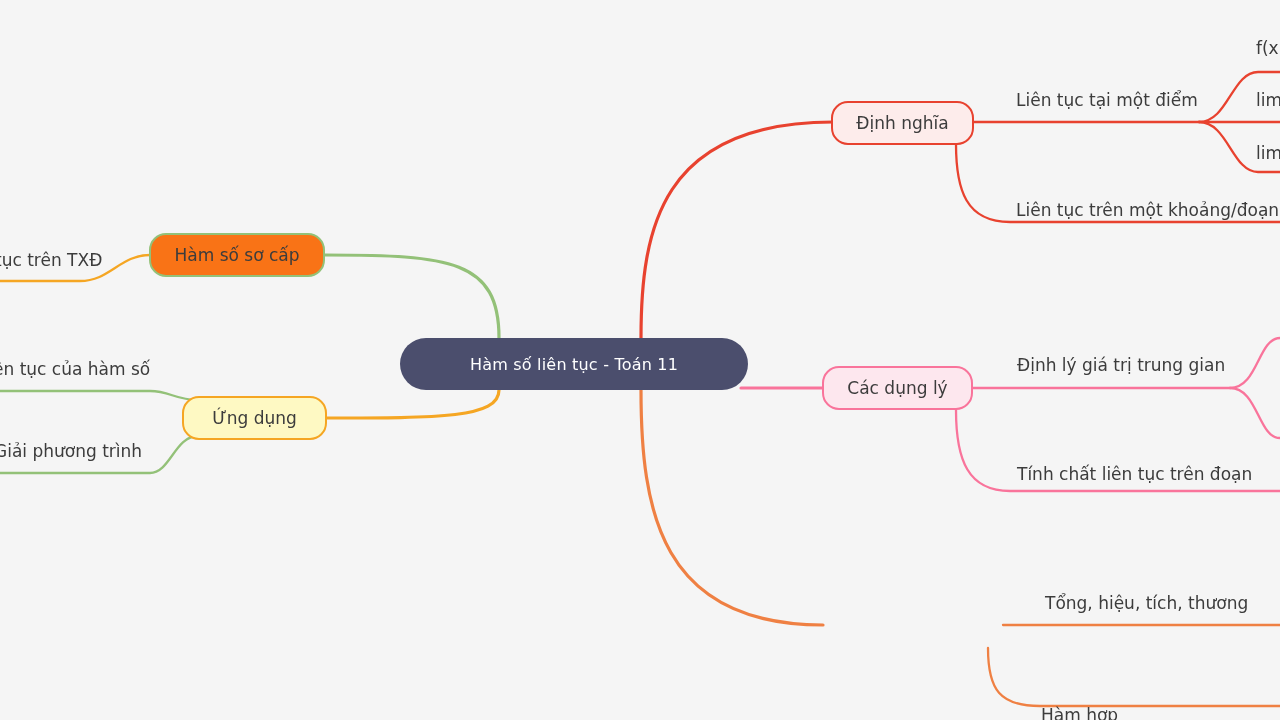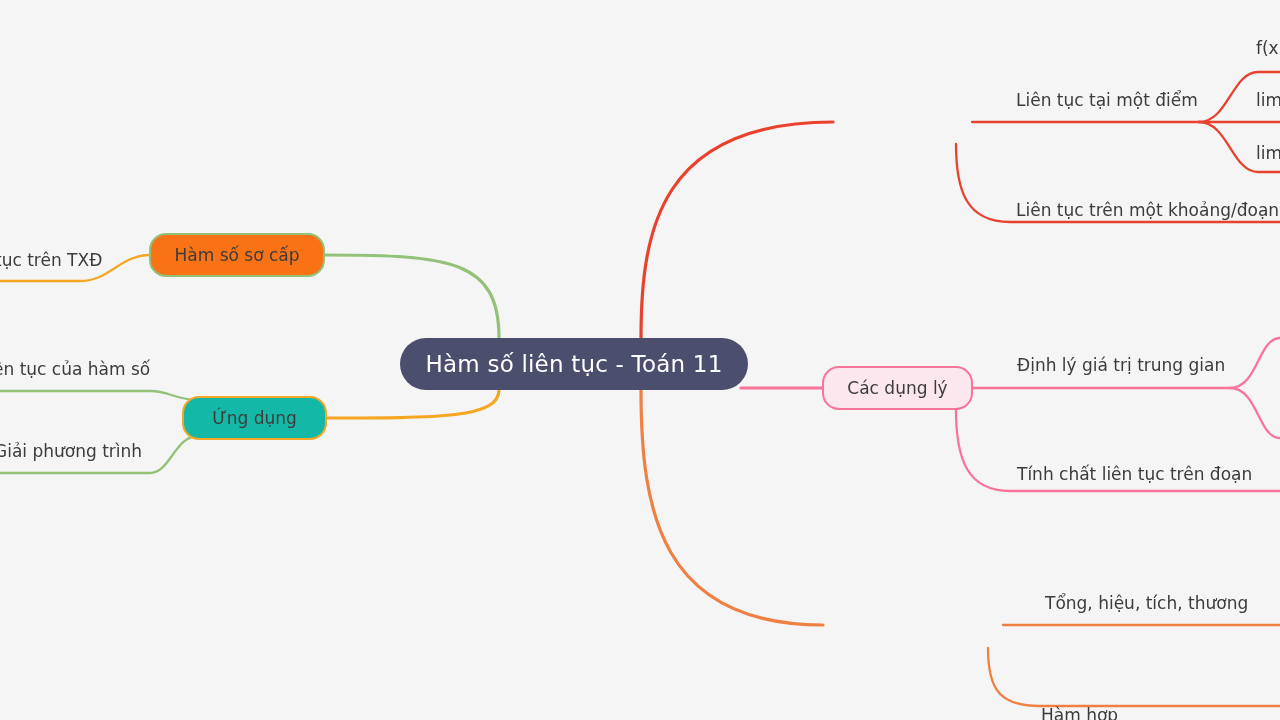--- a/index.html
+++ b/index.html
@@ -30,21 +30,21 @@
     align-items: center;
     justify-content: center;
     white-space: nowrap;
     border-style: solid;
   }
   .root-node {
     background: #4b4e6d;
     color: #ffffff;
     border: 0;
     border-radius: 26px;
-    font-size: 23px;
+    font-size: 16px;
     letter-spacing: 0.2px;
     padding: 0 26px;
     height: 52px;
   }
   .branch-node {
     border-width: 2.5px;
     border-radius: 17px;
     height: 44px;
     padding: 0 20px;
     font-size: 17px;
@@ -90,39 +90,42 @@
 
     <path d="M 499 390 C 499 418 440 418 325 418" fill="none" stroke="#f5a623" stroke-width="3.2" stroke-linecap="round"></path>
     <path d="M 198 400 C 175 400 170 391 150 391 L 0 391" fill="none" stroke="#93c178" stroke-width="2.3" stroke-linecap="round"></path>
     <path d="M 198 436 C 175 436 170 473 150 473 L 0 473" fill="none" stroke="#93c178" stroke-width="2.3" stroke-linecap="round"></path>
   </svg>
 
   <div class="node root-node" style="left:400px; top:338px; width:348px;">
     <span>Hàm số liên tục - Toán 11</span>
   </div>
 
+  <div class="node branch-node" style="left:831px; top:101px; width:143px; border-color:#e8422f; background:#fdeceb;">
+    <span>Định nghĩa</span>
+  </div>
   <div class="leaf-label" style="left:1016px; top:92px;">Liên tục tại một điểm</div>
   <div class="leaf-label" style="left:1016px; top:202px;">Liên tục trên một khoảng/đoạn</div>
   <div class="leaf-label sub" style="left:1256px; top:40px;">f(x</div>
   <div class="leaf-label sub" style="left:1256px; top:92px;">lim</div>
   <div class="leaf-label sub" style="left:1256px; top:145px;">lim</div>
 
   <div class="node branch-node" style="left:822px; top:366px; width:151px; border-color:#f9749b; background:#fde7ee;">
     <span>Các dụng lý</span>
   </div>
   <div class="leaf-label" style="left:1017px; top:357px;">Định lý giá trị trung gian</div>
   <div class="leaf-label" style="left:1017px; top:466px;">Tính chất liên tục trên đoạn</div>
 
   <div class="leaf-label" style="left:1045px; top:595px;">Tổng, hiệu, tích, thương</div>
   <div class="leaf-label" style="left:1041px; top:707px;">Hàm hợp</div>
 
   <div class="node branch-node" style="left:149px; top:233px; width:176px; border-color:#93c178; background:#f97316;">
     <span>Hàm số sơ cấp</span>
   </div>
   <div class="leaf-label" style="left:-5px; top:252px;">tục trên TXĐ</div>
 
-  <div class="node branch-node" style="left:182px; top:396px; width:145px; border-color:#f5a623; background:#14b8a6;">
+  <div class="node branch-node" style="left:182px; top:396px; width:145px; border-color:#f5a623; background:#fef9c3;">
     <span>Ứng dụng</span>
   </div>
   <div class="leaf-label" style="left:-7px; top:361px;">ên tục của hàm số</div>
   <div class="leaf-label" style="left:-6px; top:443px;">Giải phương trình</div>
 
 </div>
 
 </body></html>

